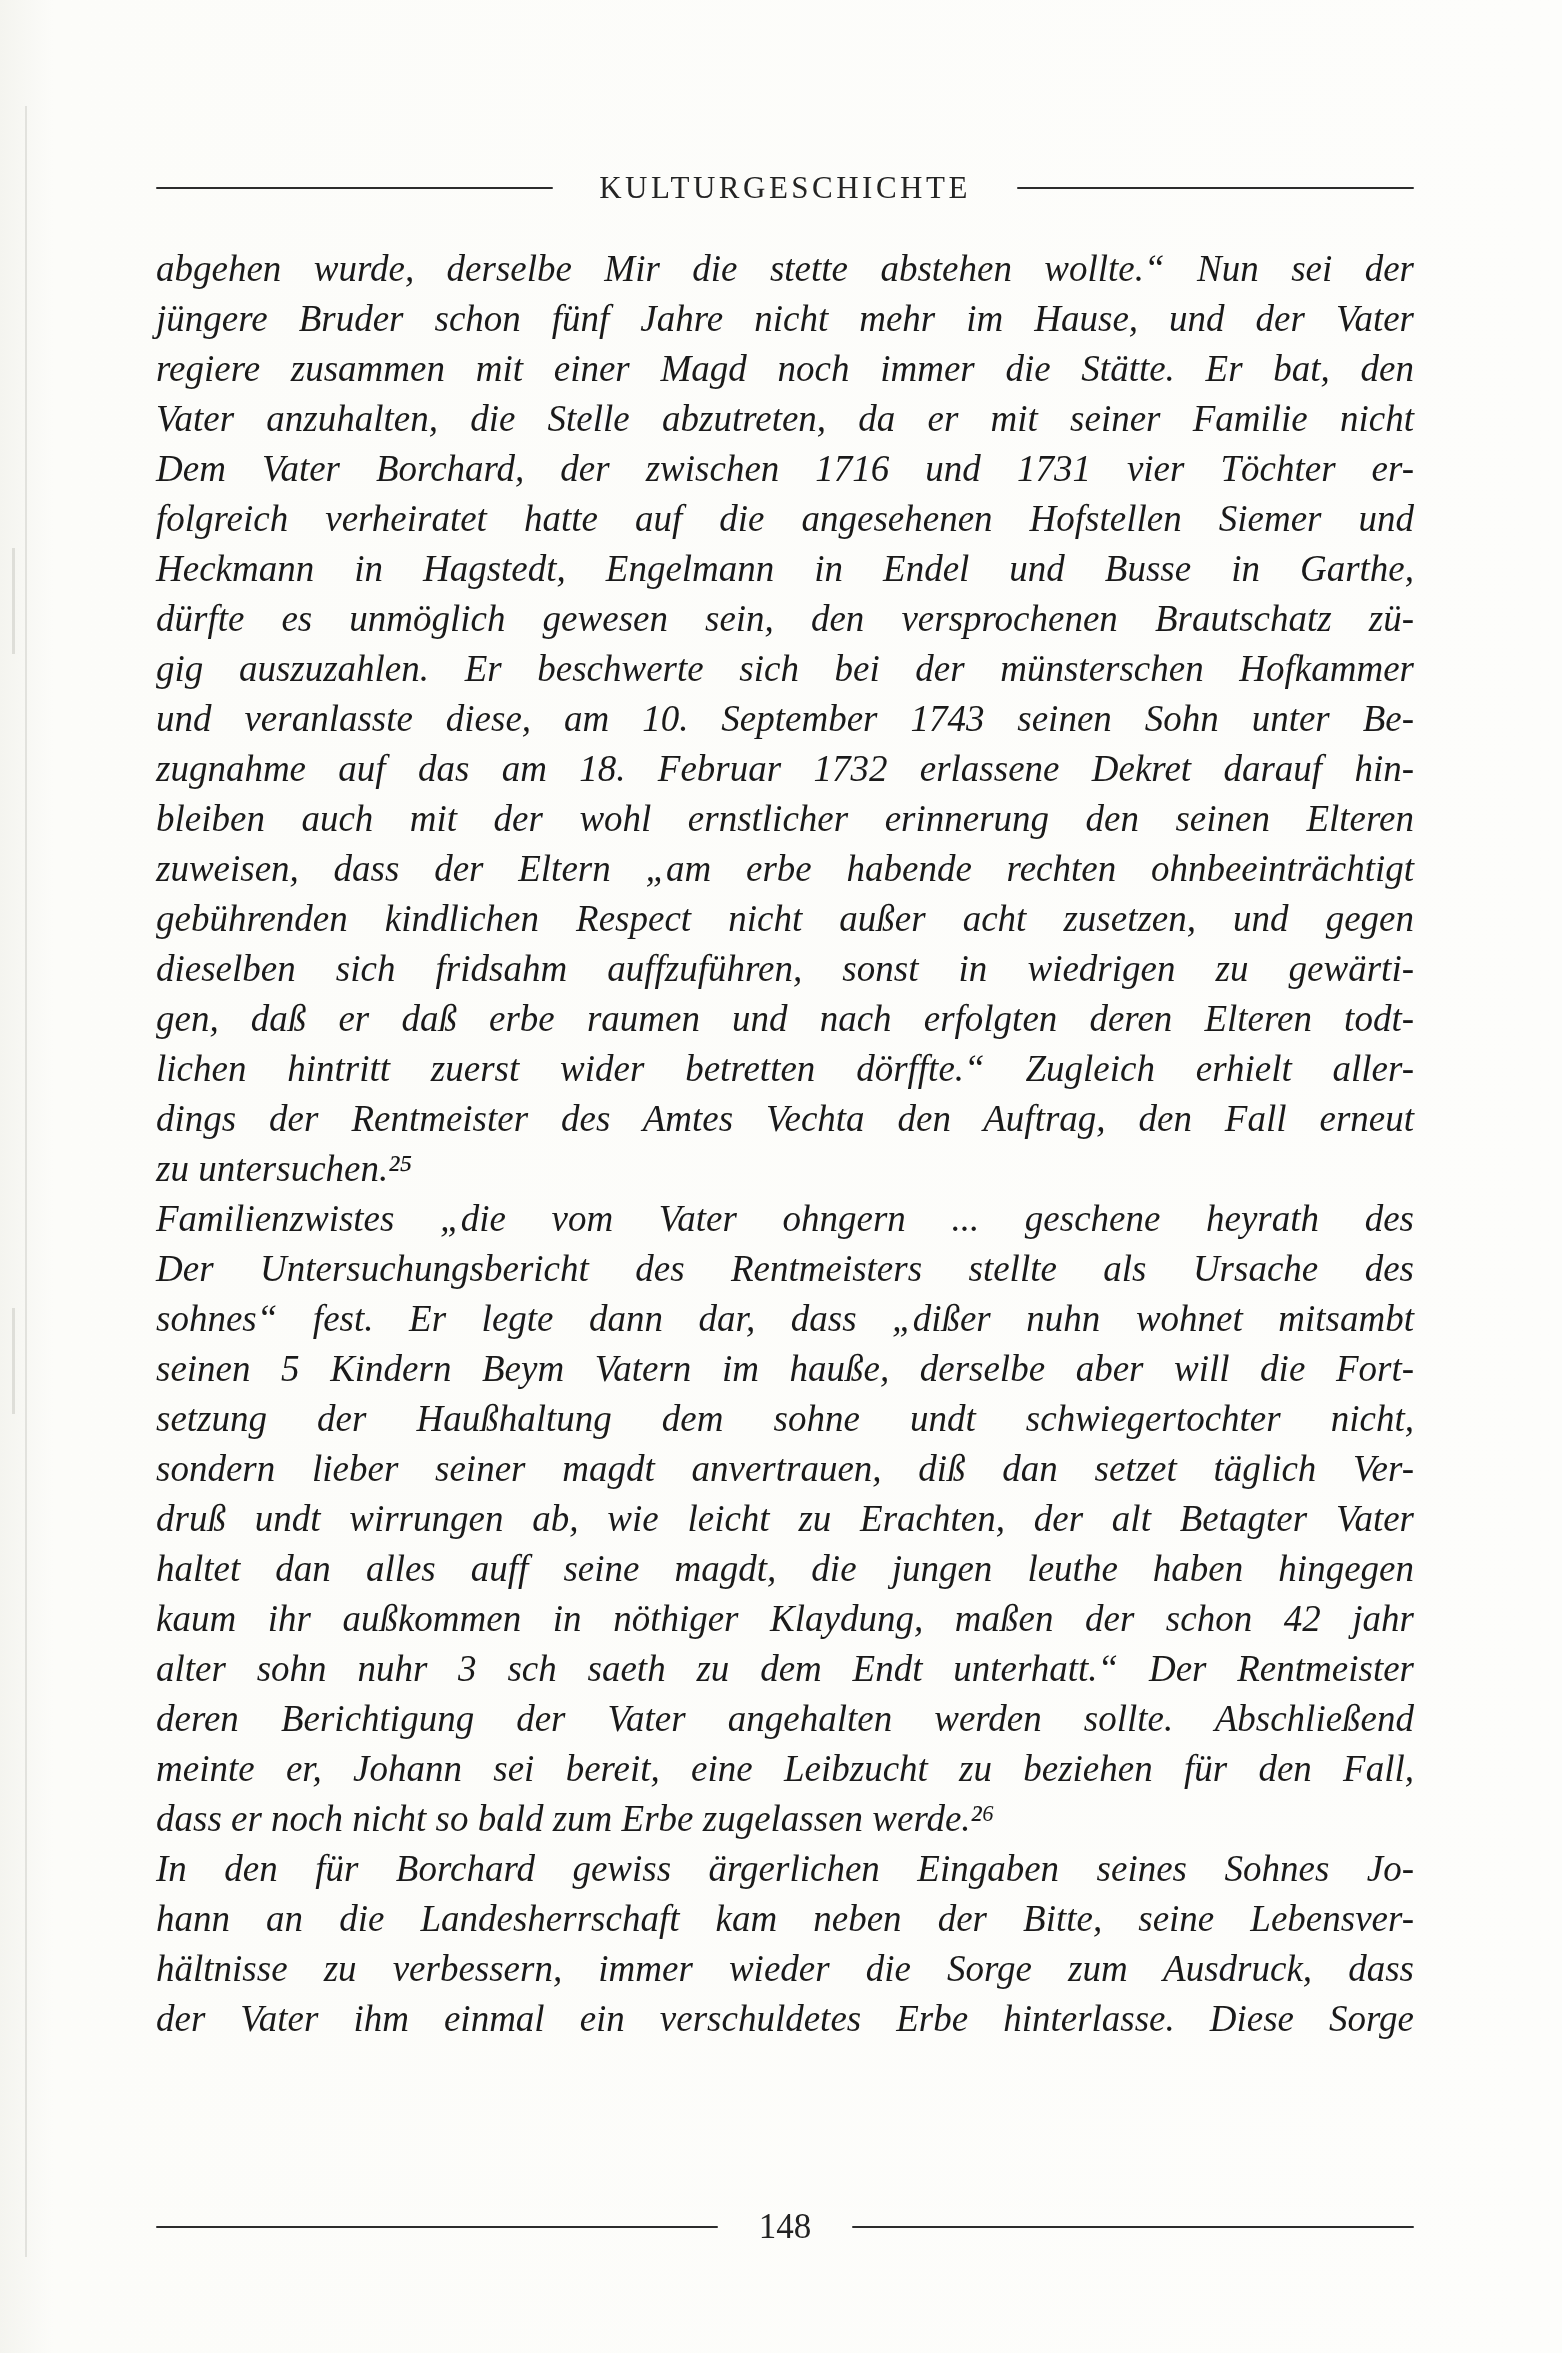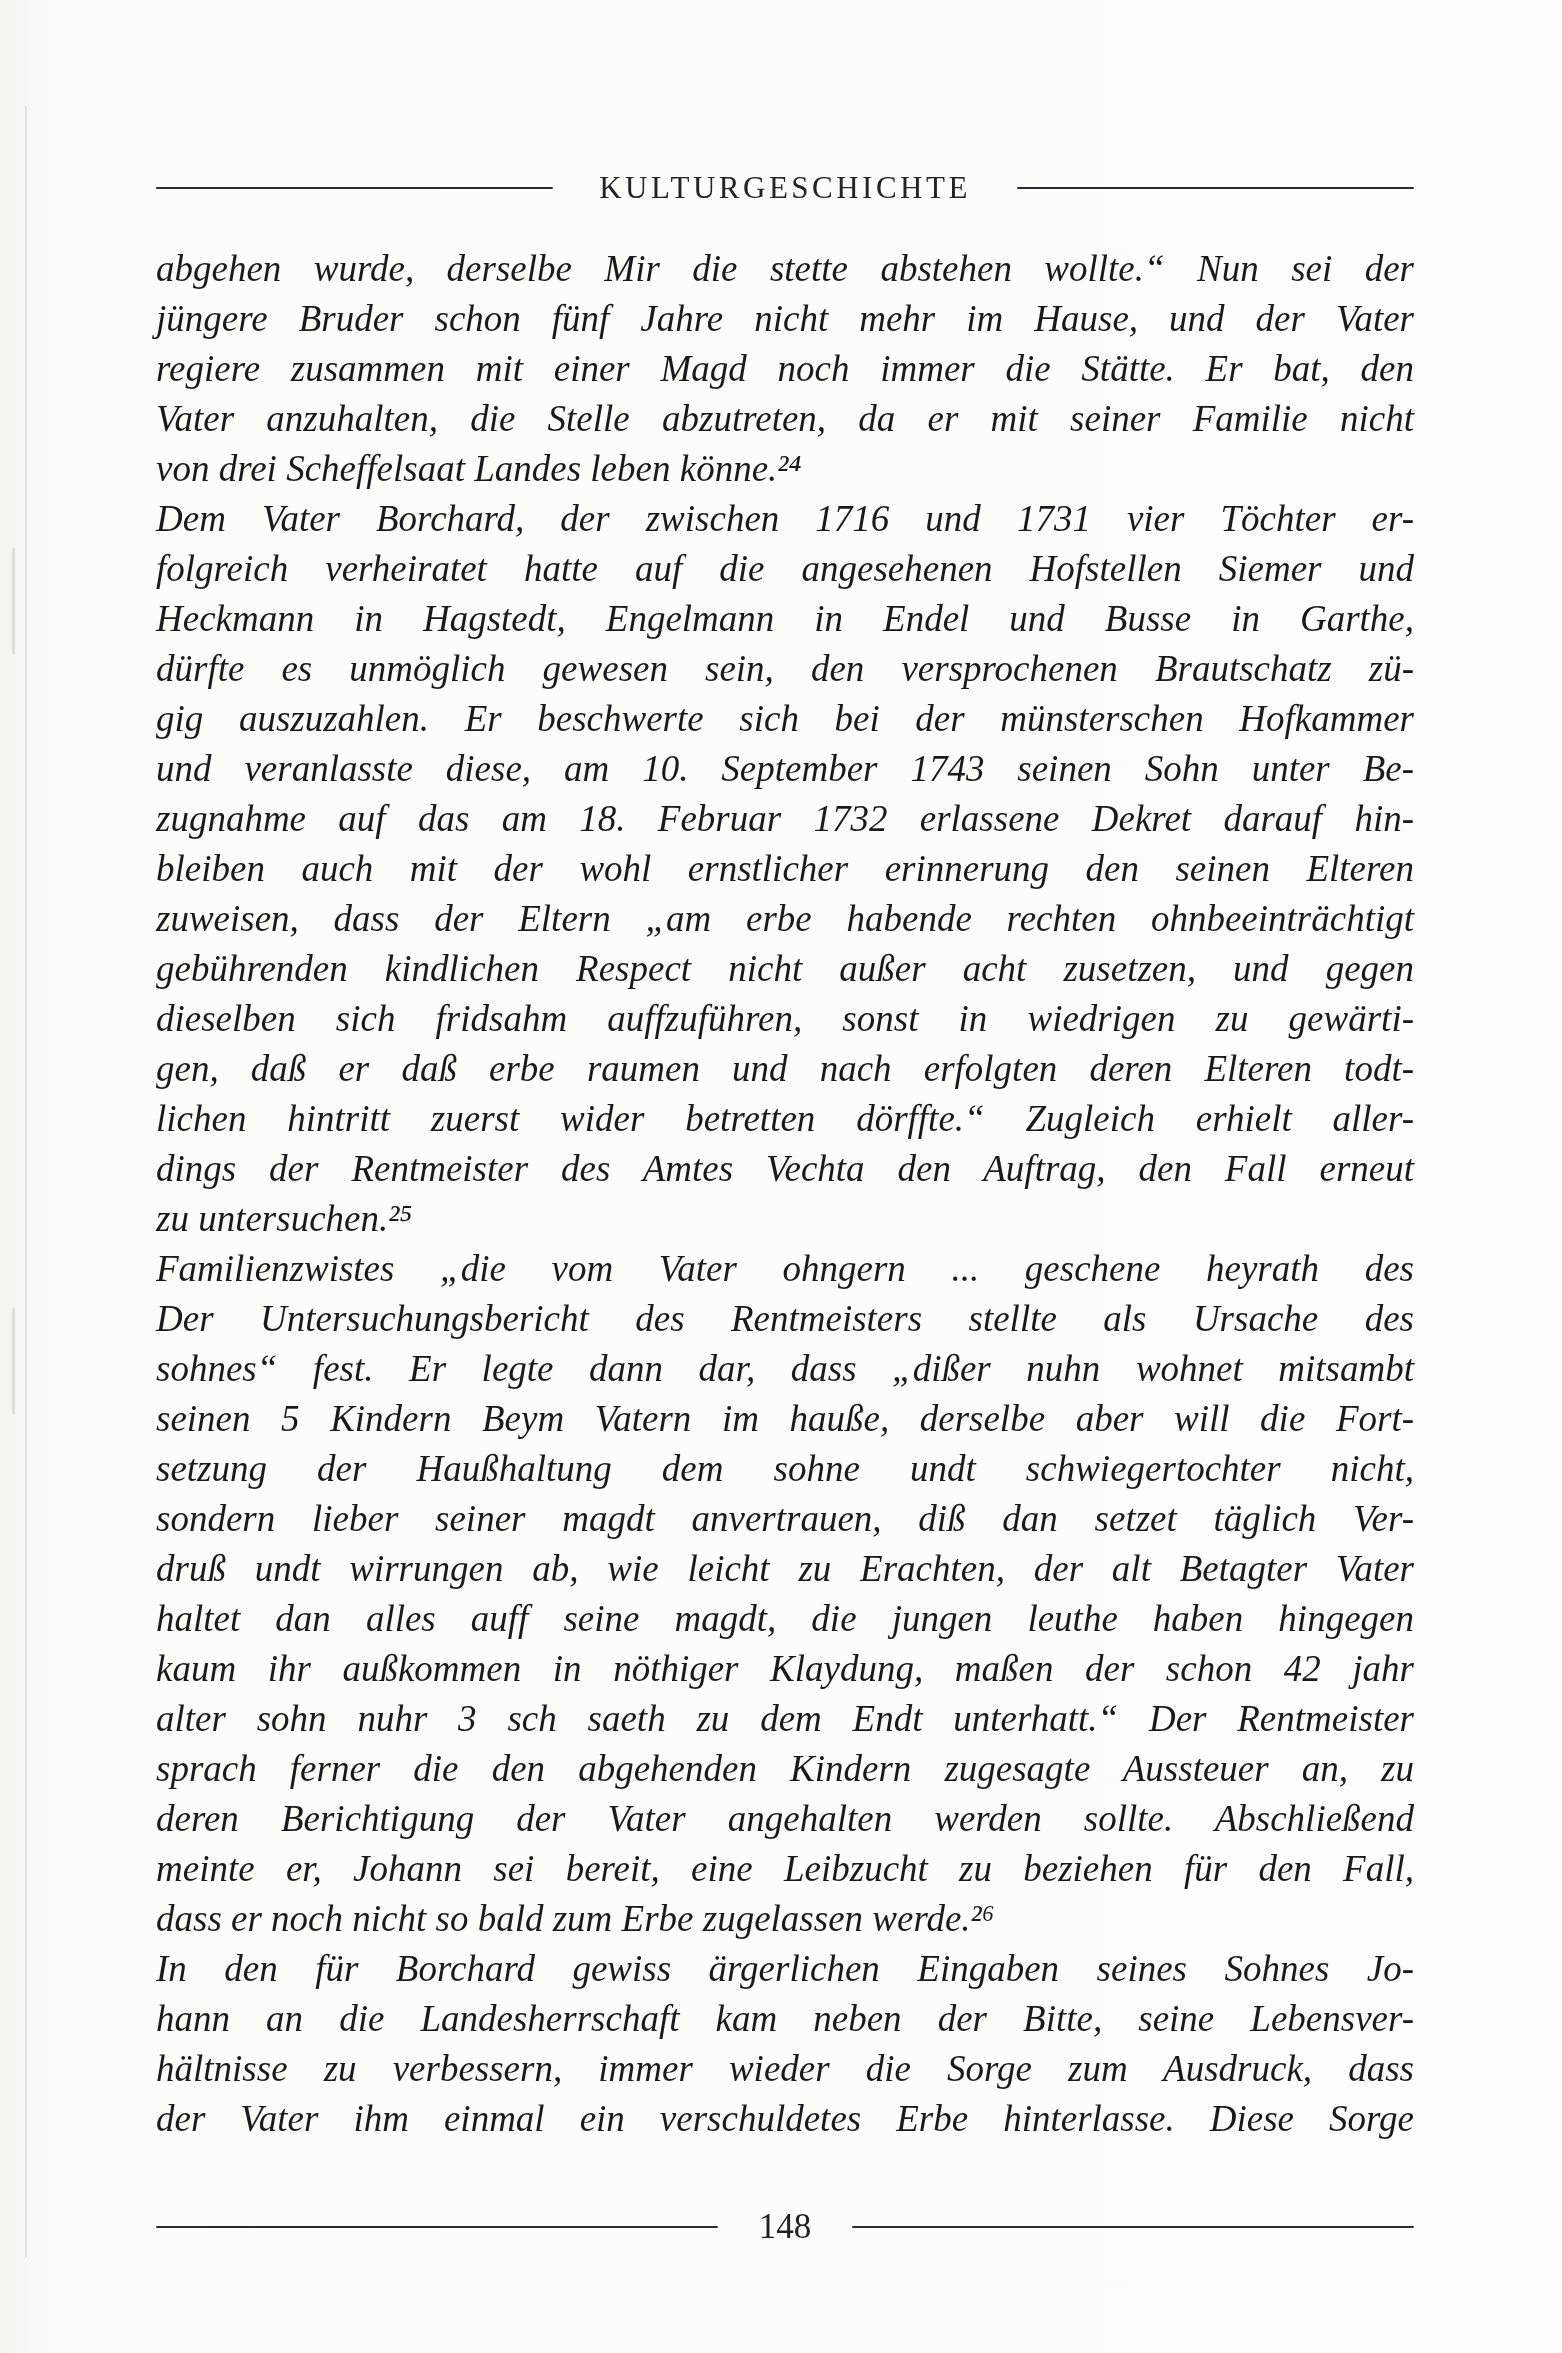--- a/index.html
+++ b/index.html
@@ -105,21 +105,20 @@
     <div class="rule"></div>
     <div class="header-title">KULTURGESCHICHTE</div>
     <div class="rule"></div>
   </div>
 
   <div class="bodytext" id="body-text">
       <div class="line">abgehen wurde, derselbe Mir die stette abstehen wollte.“ Nun sei der</div>
       <div class="line">jüngere Bruder schon fünf Jahre nicht mehr im Hause, und der Vater</div>
       <div class="line">regiere zusammen mit einer Magd noch immer die Stätte. Er bat, den</div>
       <div class="line">Vater anzuhalten, die Stelle abzutreten, da er mit seiner Familie nicht</div>
-      <div class="line last">von drei Scheffelsaat Landes leben könne.²⁴</div>
       <div class="line">Dem Vater Borchard, der zwischen 1716 und 1731 vier Töchter er-</div>
       <div class="line">folgreich verheiratet hatte auf die angesehenen Hofstellen Siemer und</div>
       <div class="line">Heckmann in Hagstedt, Engelmann in Endel und Busse in Garthe,</div>
       <div class="line">dürfte es unmöglich gewesen sein, den versprochenen Brautschatz zü-</div>
       <div class="line">gig auszuzahlen. Er beschwerte sich bei der münsterschen Hofkammer</div>
       <div class="line">und veranlasste diese, am 10. September 1743 seinen Sohn unter Be-</div>
       <div class="line">zugnahme auf das am 18. Februar 1732 erlassene Dekret darauf hin-</div>
       <div class="line">bleiben auch mit der wohl ernstlicher erinnerung den seinen Elteren</div>
       <div class="line">zuweisen, dass der Eltern „am erbe habende rechten ohnbeeinträchtigt</div>
       <div class="line">gebührenden kindlichen Respect nicht außer acht zusetzen, und gegen</div>
@@ -131,21 +130,20 @@
       <div class="line">Familienzwistes „die vom Vater ohngern ... geschene heyrath des</div>
       <div class="line">Der Untersuchungsbericht des Rentmeisters stellte als Ursache des</div>
       <div class="line">sohnes“ fest. Er legte dann dar, dass „dißer nuhn wohnet mitsambt</div>
       <div class="line">seinen 5 Kindern Beym Vatern im hauße, derselbe aber will die Fort-</div>
       <div class="line">setzung der Haußhaltung dem sohne undt schwiegertochter nicht,</div>
       <div class="line">sondern lieber seiner magdt anvertrauen, diß dan setzet täglich Ver-</div>
       <div class="line">druß undt wirrungen ab, wie leicht zu Erachten, der alt Betagter Vater</div>
       <div class="line">haltet dan alles auff seine magdt, die jungen leuthe haben hingegen</div>
       <div class="line">kaum ihr außkommen in nöthiger Klaydung, maßen der schon 42 jahr</div>
       <div class="line">alter sohn nuhr 3 sch saeth zu dem Endt unterhatt.“ Der Rentmeister</div>
-      <div class="line">sprach ferner die den abgehenden Kindern zugesagte Aussteuer an, zu</div>
       <div class="line">deren Berichtigung der Vater angehalten werden sollte. Abschließend</div>
       <div class="line">meinte er, Johann sei bereit, eine Leibzucht zu beziehen für den Fall,</div>
       <div class="line last">dass er noch nicht so bald zum Erbe zugelassen werde.²⁶</div>
       <div class="line">In den für Borchard gewiss ärgerlichen Eingaben seines Sohnes Jo-</div>
       <div class="line">hann an die Landesherrschaft kam neben der Bitte, seine Lebensver-</div>
       <div class="line">hältnisse zu verbessern, immer wieder die Sorge zum Ausdruck, dass</div>
       <div class="line">der Vater ihm einmal ein verschuldetes Erbe hinterlasse. Diese Sorge</div>
     </div>
 
   <div class="footer">

